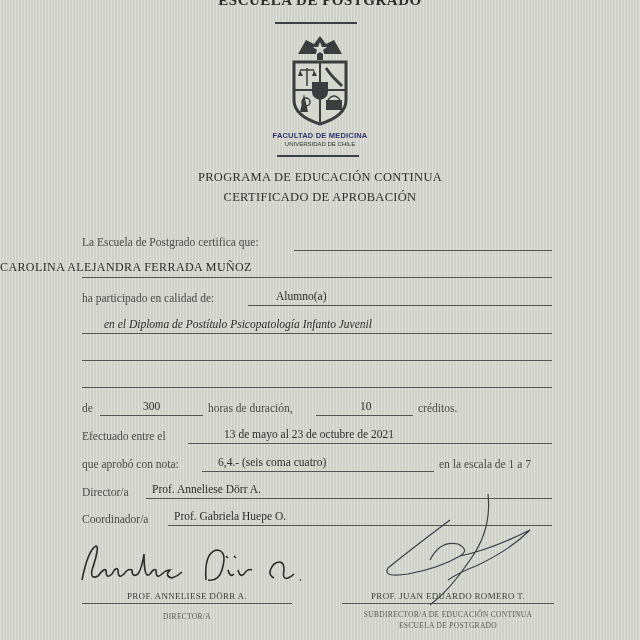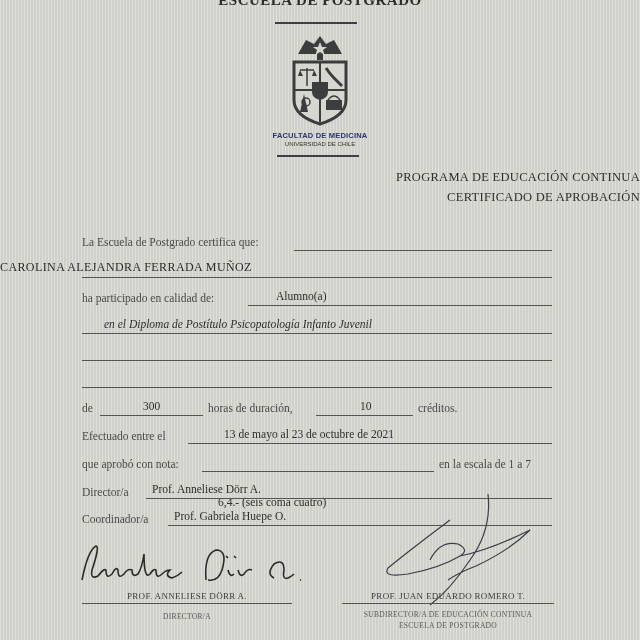--- a/index.html
+++ b/index.html
@@ -12,21 +12,21 @@
     }
     .abs { position: absolute; }
     .school-title {
       left: 0; width: 640px; top: -8px; text-align: center;
       font-size: 15px; font-weight: bold; letter-spacing: 0.5px; color: #2d2d2d;
     }
     .hr-short { height: 2px; background: #3d3f48; }
     .crest { left: 288px; top: 30px; width: 64px; height: 96px; }
     .faculty { left: 0; width: 640px; top: 131px; text-align: center; font-family: "Liberation Sans", sans-serif; font-size: 7.5px; font-weight: bold; color: #2a3570; letter-spacing: 0.2px; }
     .univ { left: 0; width: 640px; top: 141px; text-align: center; font-family: "Liberation Sans", sans-serif; font-size: 6px; color: #333; }
-    .heading { left: 0; width: 640px; text-align: right; font-size: 12.5px; color: #2f2f2f; letter-spacing: 0.3px; }
+    .heading { left: 0; width: 640px; text-align: center; font-size: 12.5px; color: #2f2f2f; letter-spacing: 0.3px; }
     .lbl { font-size: 11.5px; color: #4a4a4a; white-space: nowrap; }
     .val { font-size: 11.5px; color: #2e2e2e; white-space: nowrap; }
     .valb { font-size: 12px; color: #2b2b2b; letter-spacing: 0.4px; white-space: nowrap; }
     .line { height: 1px; background: #555; }
     .sig-name { font-size: 9px; color: #3d3d3d; letter-spacing: 0.3px; white-space: nowrap; text-align: center; }
     .sig-role { font-size: 7.5px; color: #5a5a5a; letter-spacing: 0.3px; white-space: nowrap; text-align: center; }
     svg { display: block; }
   </style>
 </head>
 <body>
@@ -86,21 +86,21 @@
 <div class="abs lbl" style="left:208px; top:402px;">horas de duración,</div>
 <div class="abs val" style="left:360px; top:400px;">10</div>
 <div class="abs line" style="left:316px; top:415px; width:97px;"></div>
 <div class="abs lbl" style="left:418px; top:402px;">créditos.</div>
 
 <div class="abs lbl" style="left:82px; top:430px;">Efectuado entre el</div>
 <div class="abs val" style="left:224px; top:428px;">13 de mayo al 23 de octubre de 2021</div>
 <div class="abs line" style="left:188px; top:443px; width:364px;"></div>
 
 <div class="abs lbl" style="left:82px; top:458px;">que aprobó con nota:</div>
-<div class="abs val" style="left:218px; top:456px;margin-top:40px;">6,4.- (seis coma cuatro)</div>
+<div class="abs val" style="left:218px; top:456px;">6,4.- (seis coma cuatro)</div>
 <div class="abs line" style="left:202px; top:471px; width:232px;"></div>
 <div class="abs lbl" style="left:439px; top:458px;">en  la escala de 1 a 7</div>
 
 <div class="abs lbl" style="left:82px; top:486px;">Director/a</div>
 <div class="abs val" style="left:152px; top:483px;">Prof. Anneliese Dörr A.</div>
 <div class="abs line" style="left:146px; top:498px; width:406px;"></div>
 
 <div class="abs lbl" style="left:82px; top:513px;">Coordinador/a</div>
 <div class="abs val" style="left:174px; top:510px;">Prof. Gabriela Huepe O.</div>
 <div class="abs line" style="left:168px; top:525px; width:384px;"></div>

